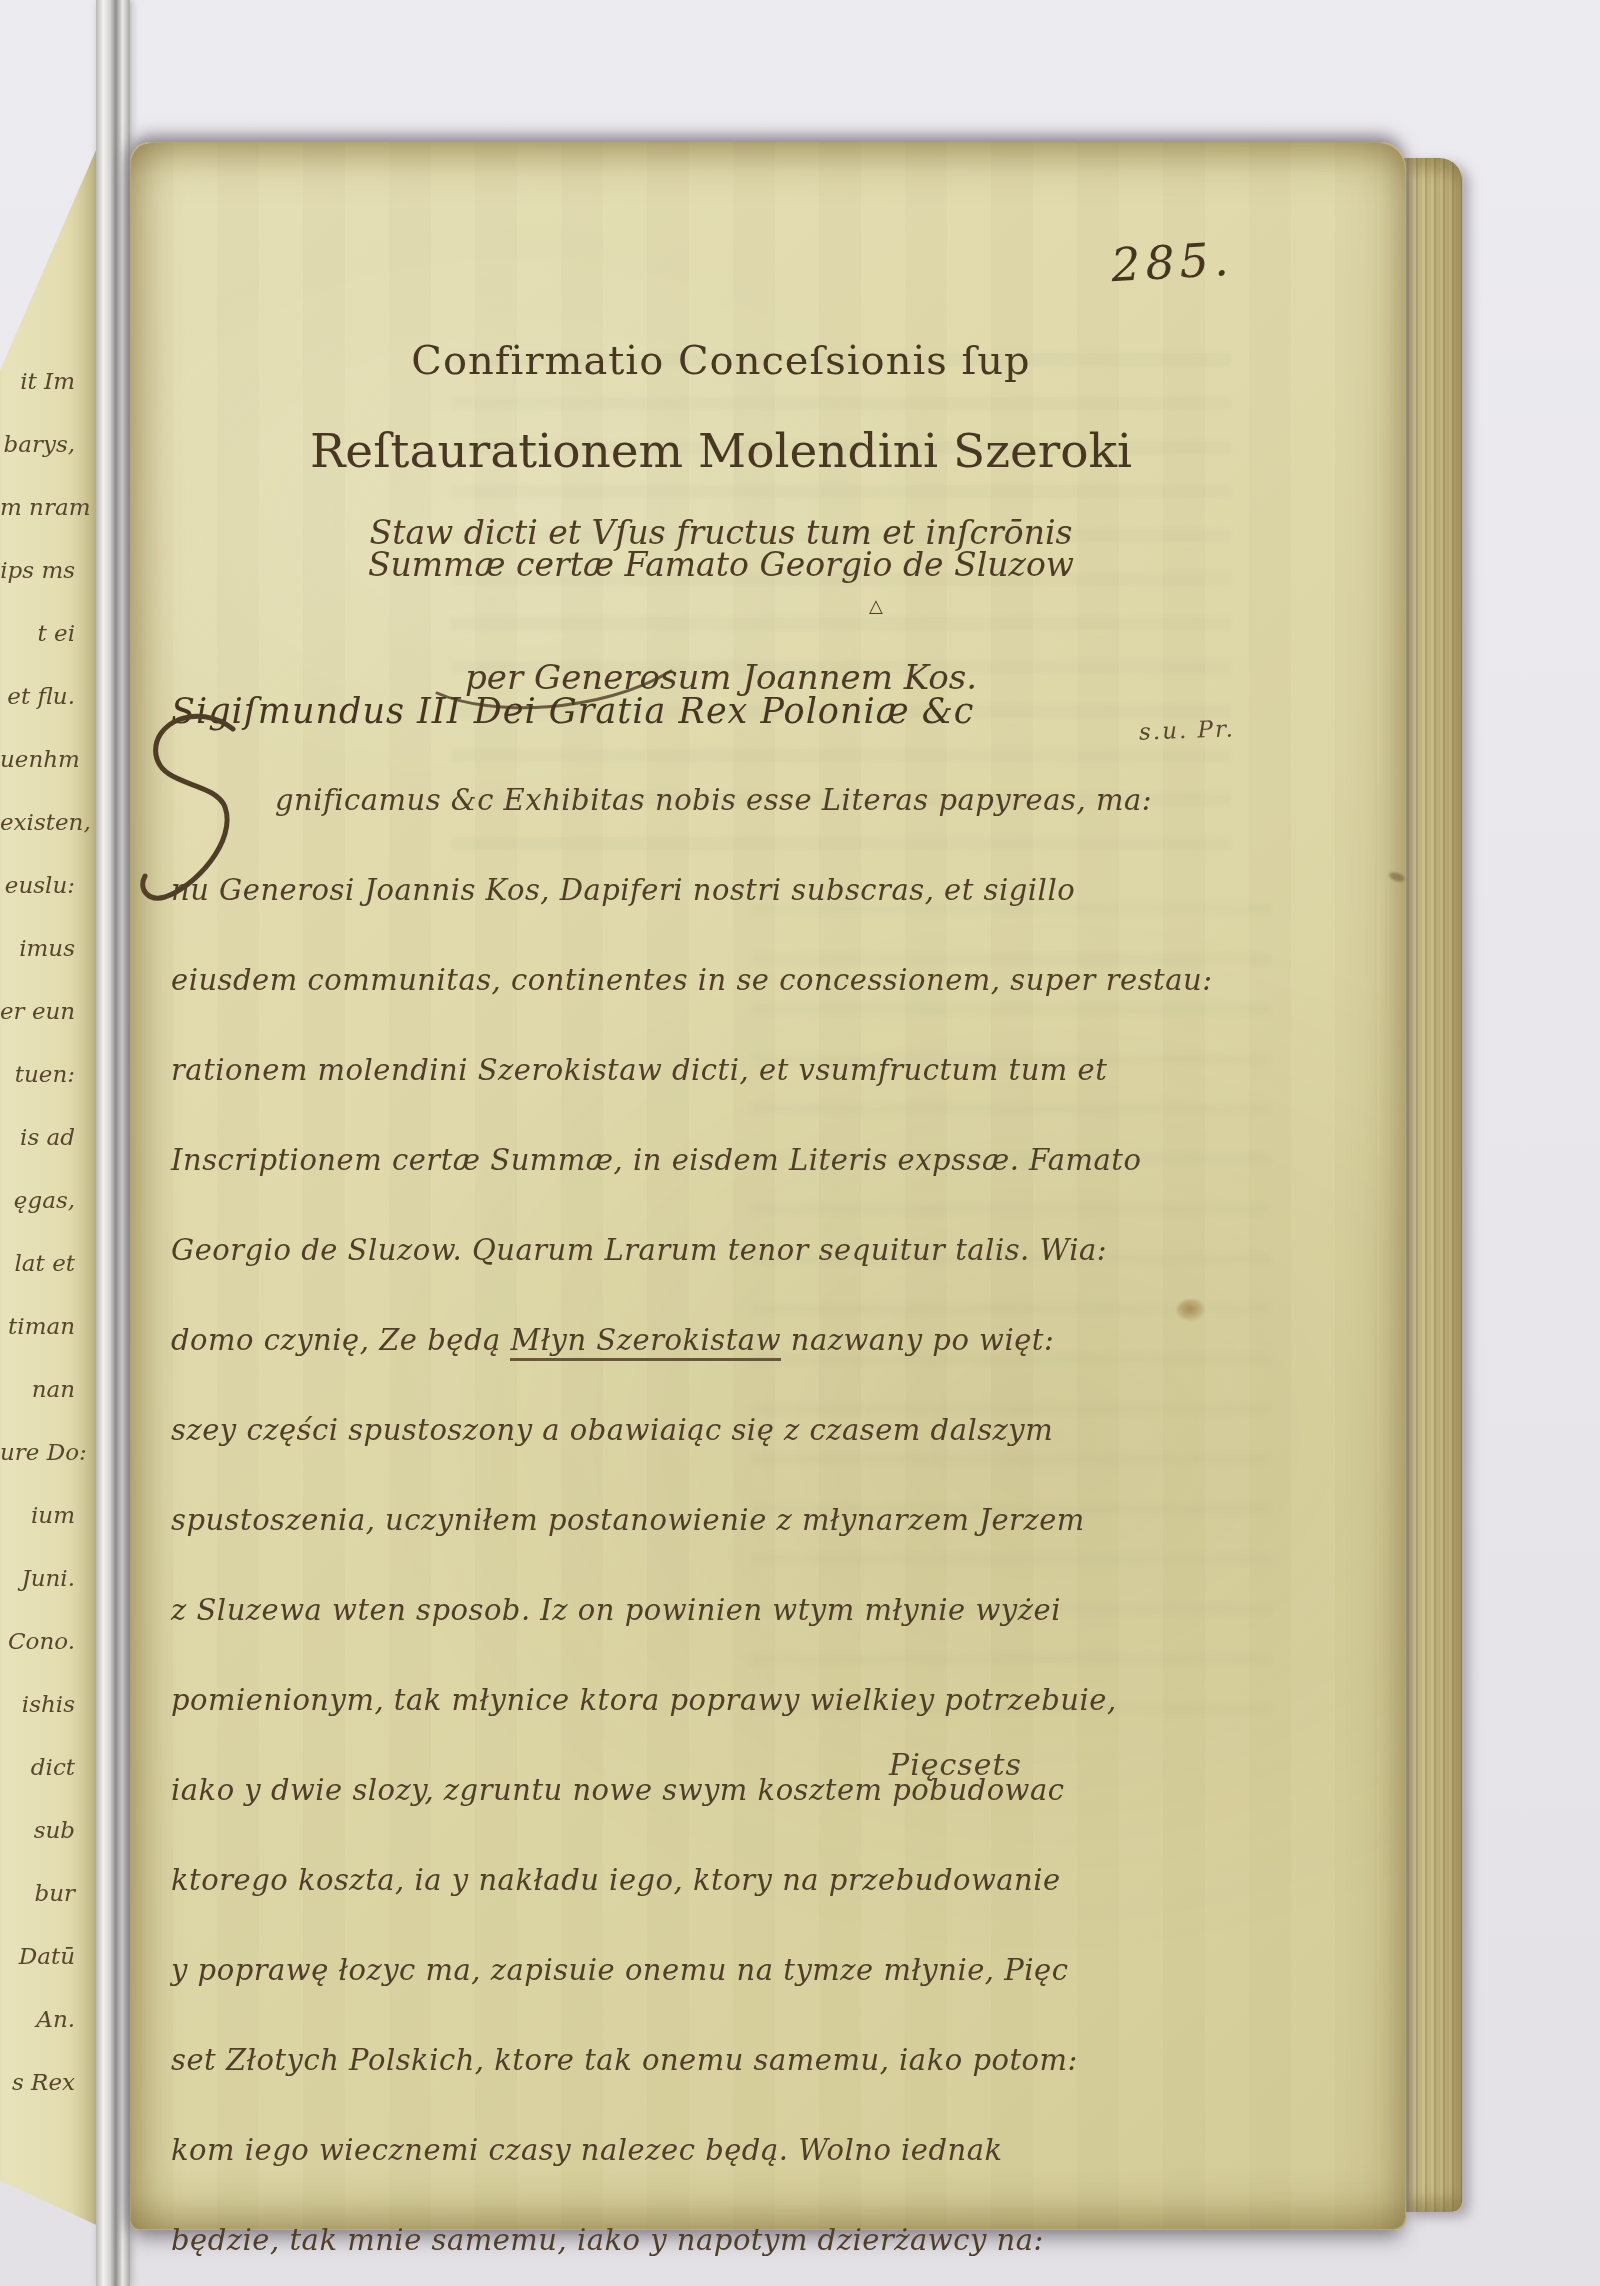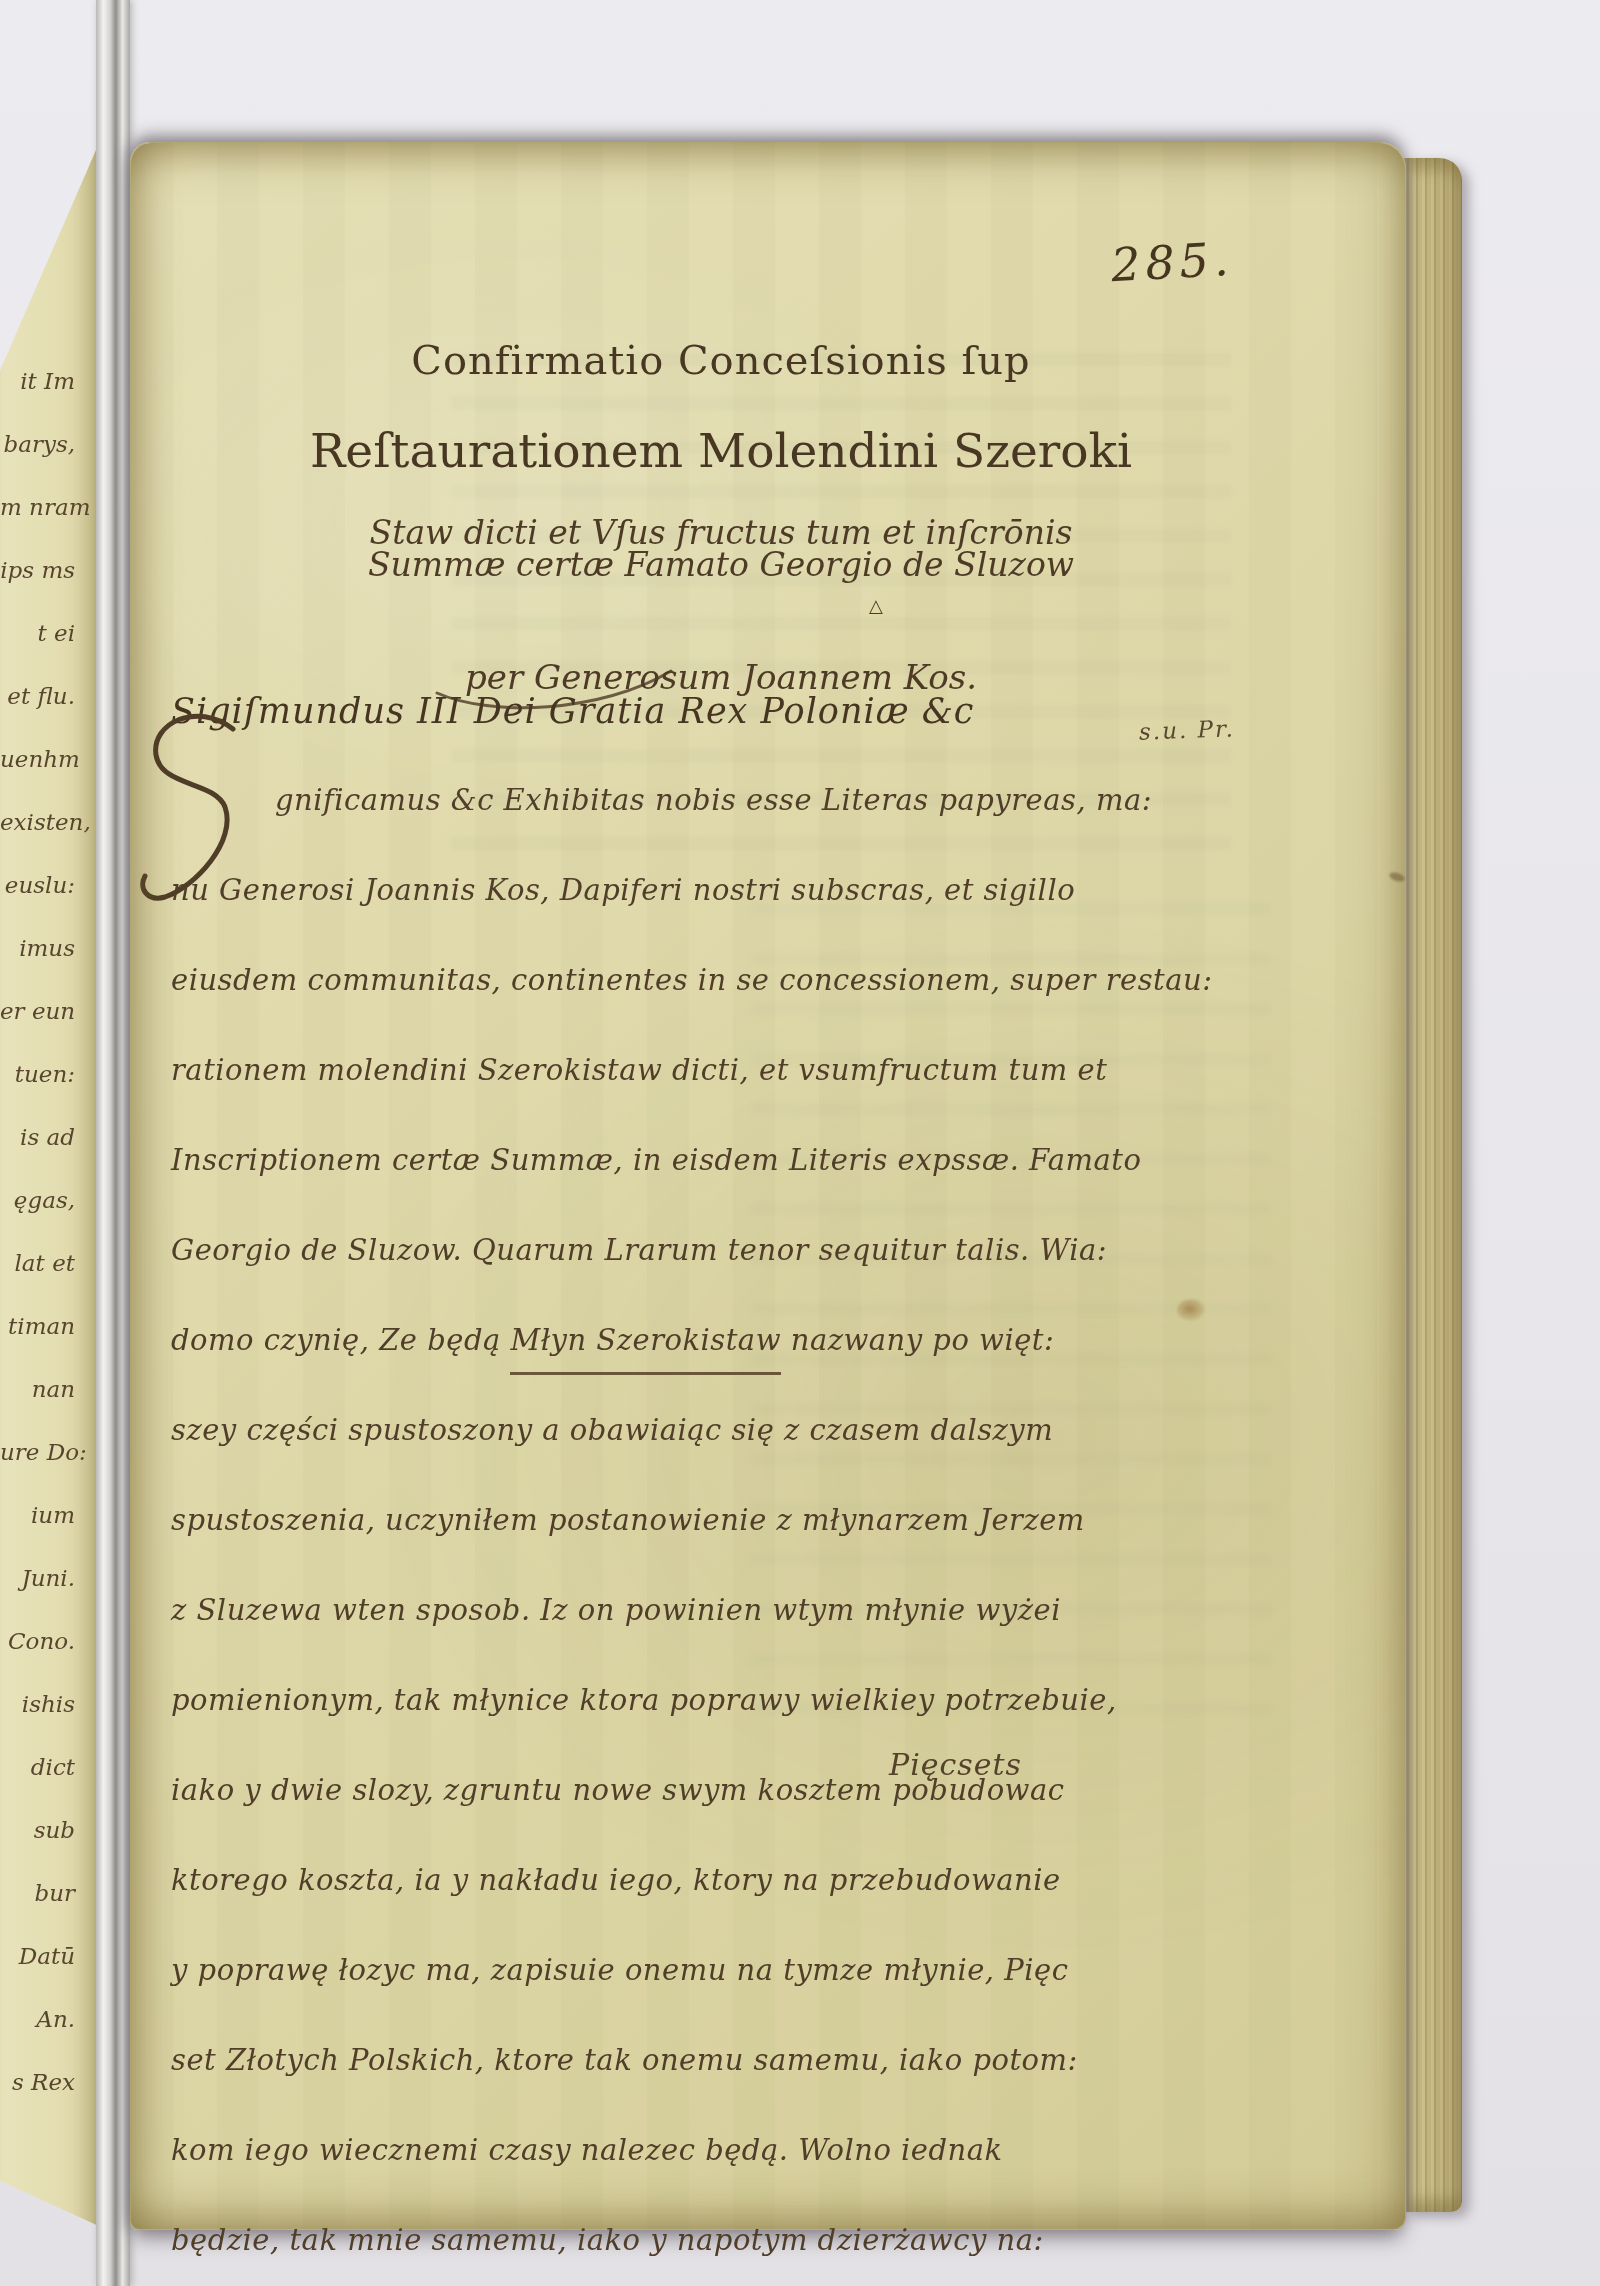--- a/index.html
+++ b/index.html
@@ -79,21 +79,21 @@
   .swash{position:absolute;left:300px;top:520px;}
   .heading{position:absolute;left:40px;width:1100px;top:548px;text-align:left;
     font-size:35px;font-style:italic;letter-spacing:1px;color:#463521;}
   .drop-cap{position:absolute;left:4px;top:566px;}
   .body-lines{position:absolute;left:40px;top:592px;width:1120px;}
   .bline{
     height:50px;line-height:50px;font-size:29px;font-style:italic;
     letter-spacing:.5px;color:#503e29;white-space:nowrap;margin-top:40px;
   }
   .bline:first-child{padding-left:104px;}
-  .bline .u{border-bottom:3px solid rgba(86,64,38,.85);padding-bottom:15px;}
+  .bline .u{border-bottom:3px solid rgba(86,64,38,.85);padding-bottom:1px;}
   .bline .u:empty{border-bottom:none;padding:0;}
   .margin-note{
     position:absolute;left:1008px;top:574px;font-size:23px;font-style:italic;
     color:#5a4730;transform:rotate(-2deg);letter-spacing:2px;
   }
   .catchword{
     position:absolute;left:758px;top:1604px;font-size:30px;font-style:italic;
     color:#55422b;letter-spacing:1px;
   }
   

